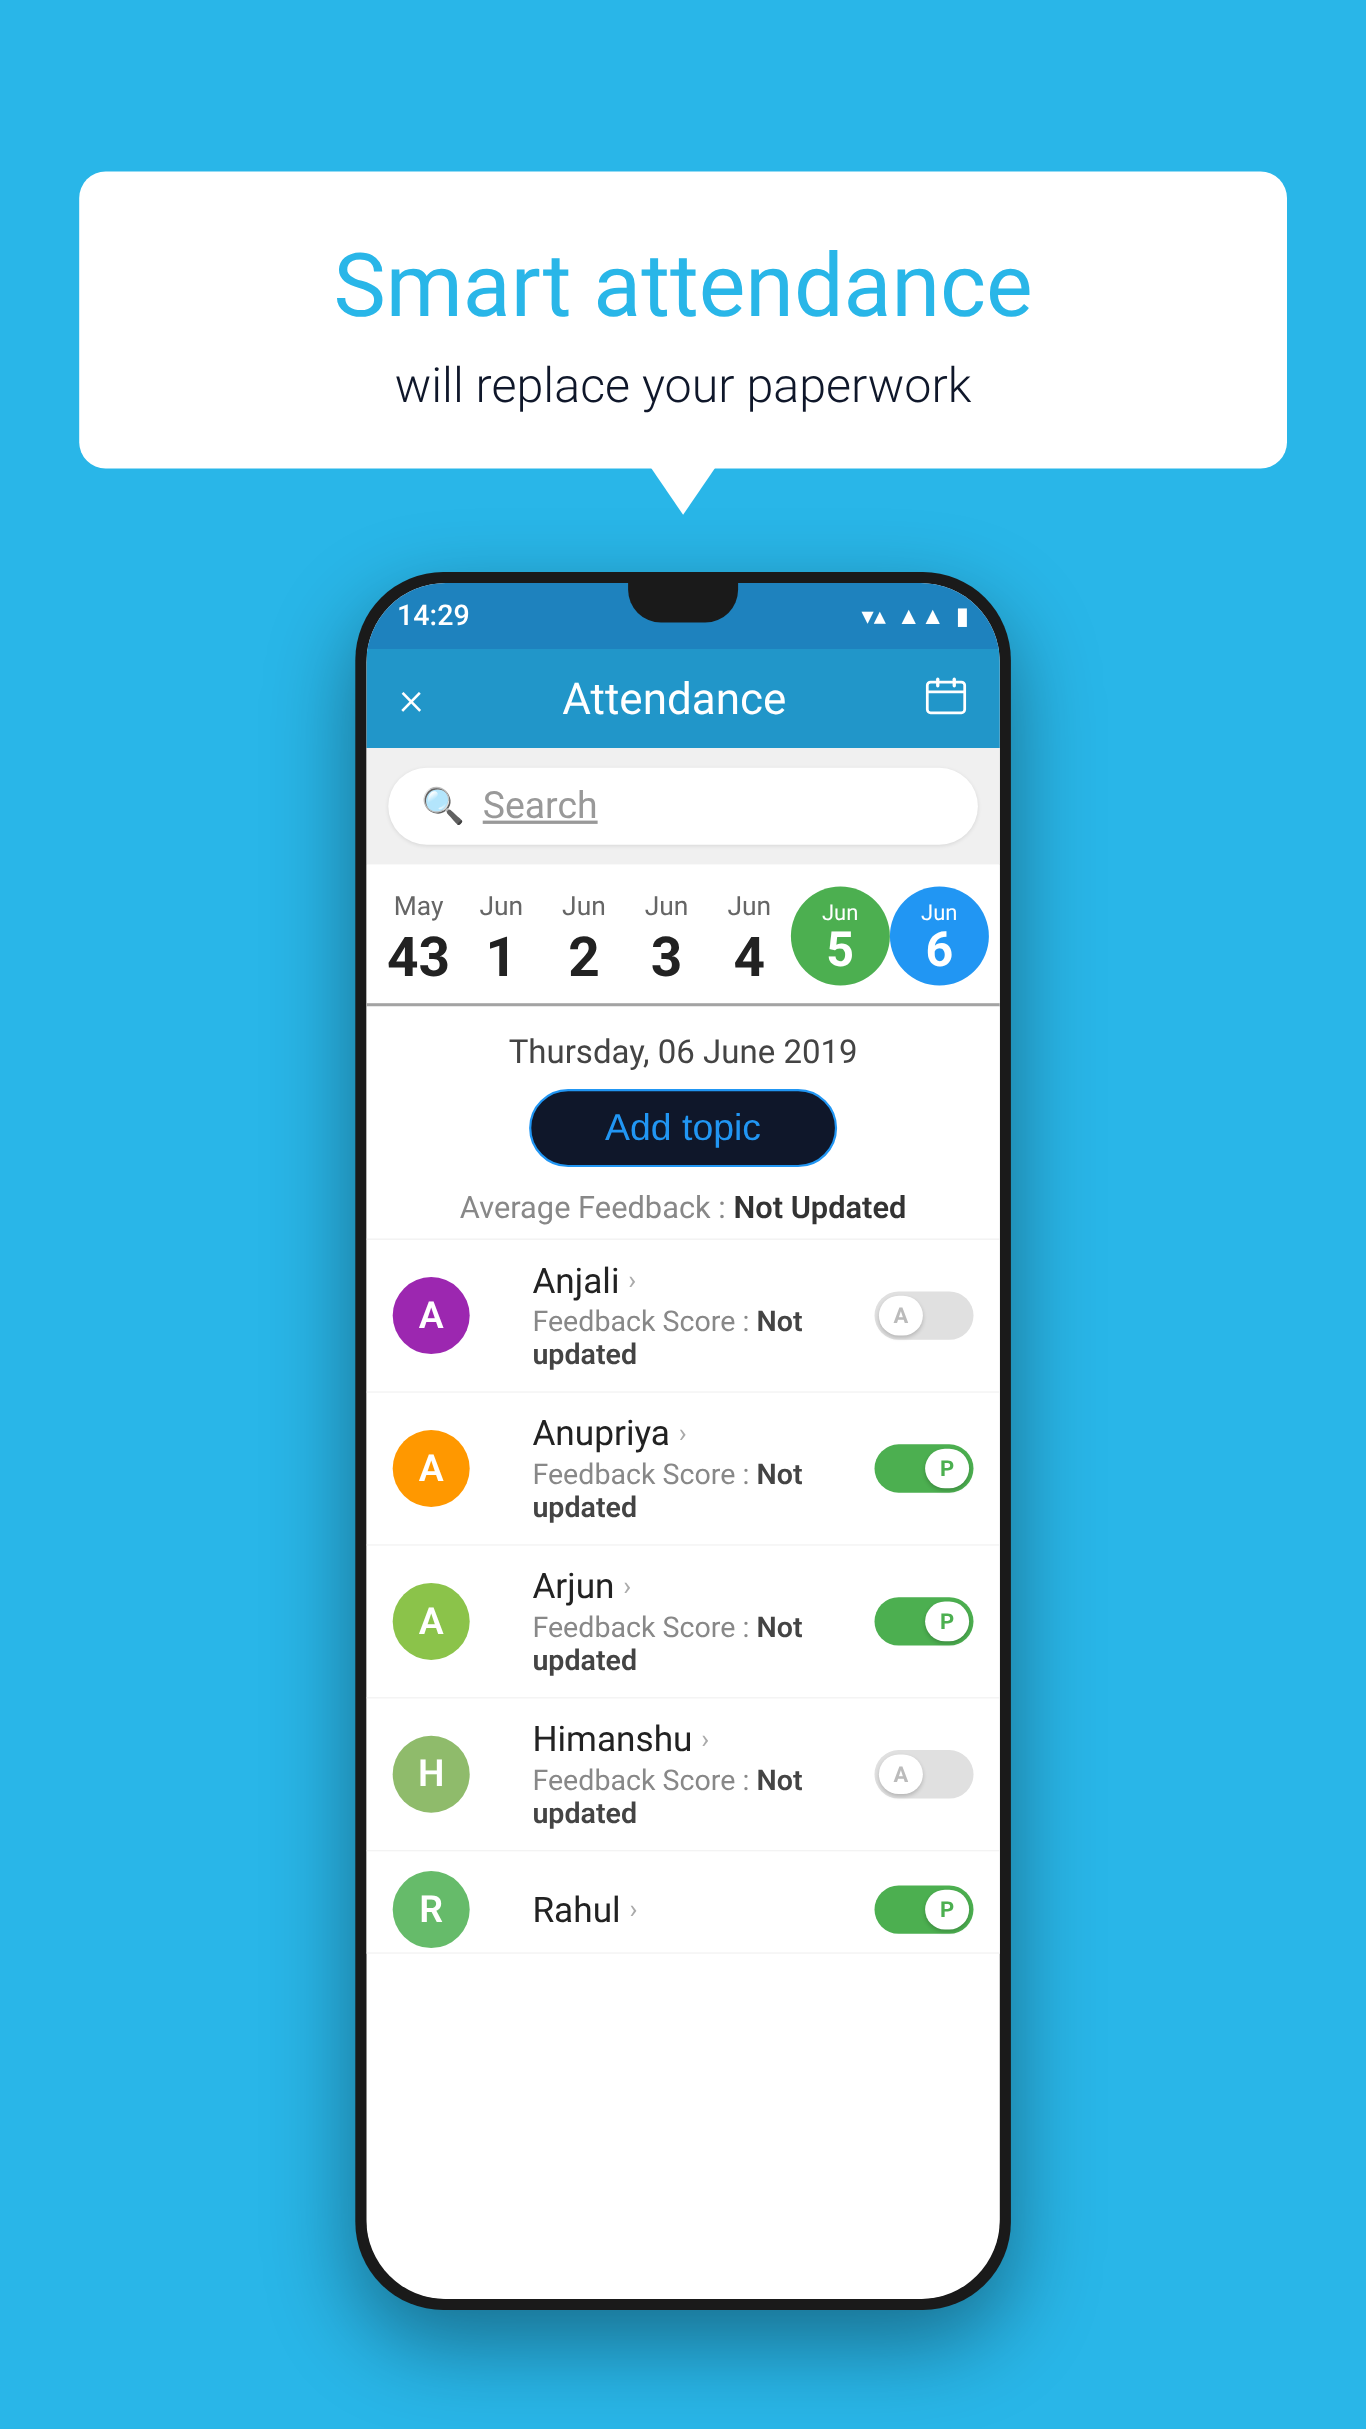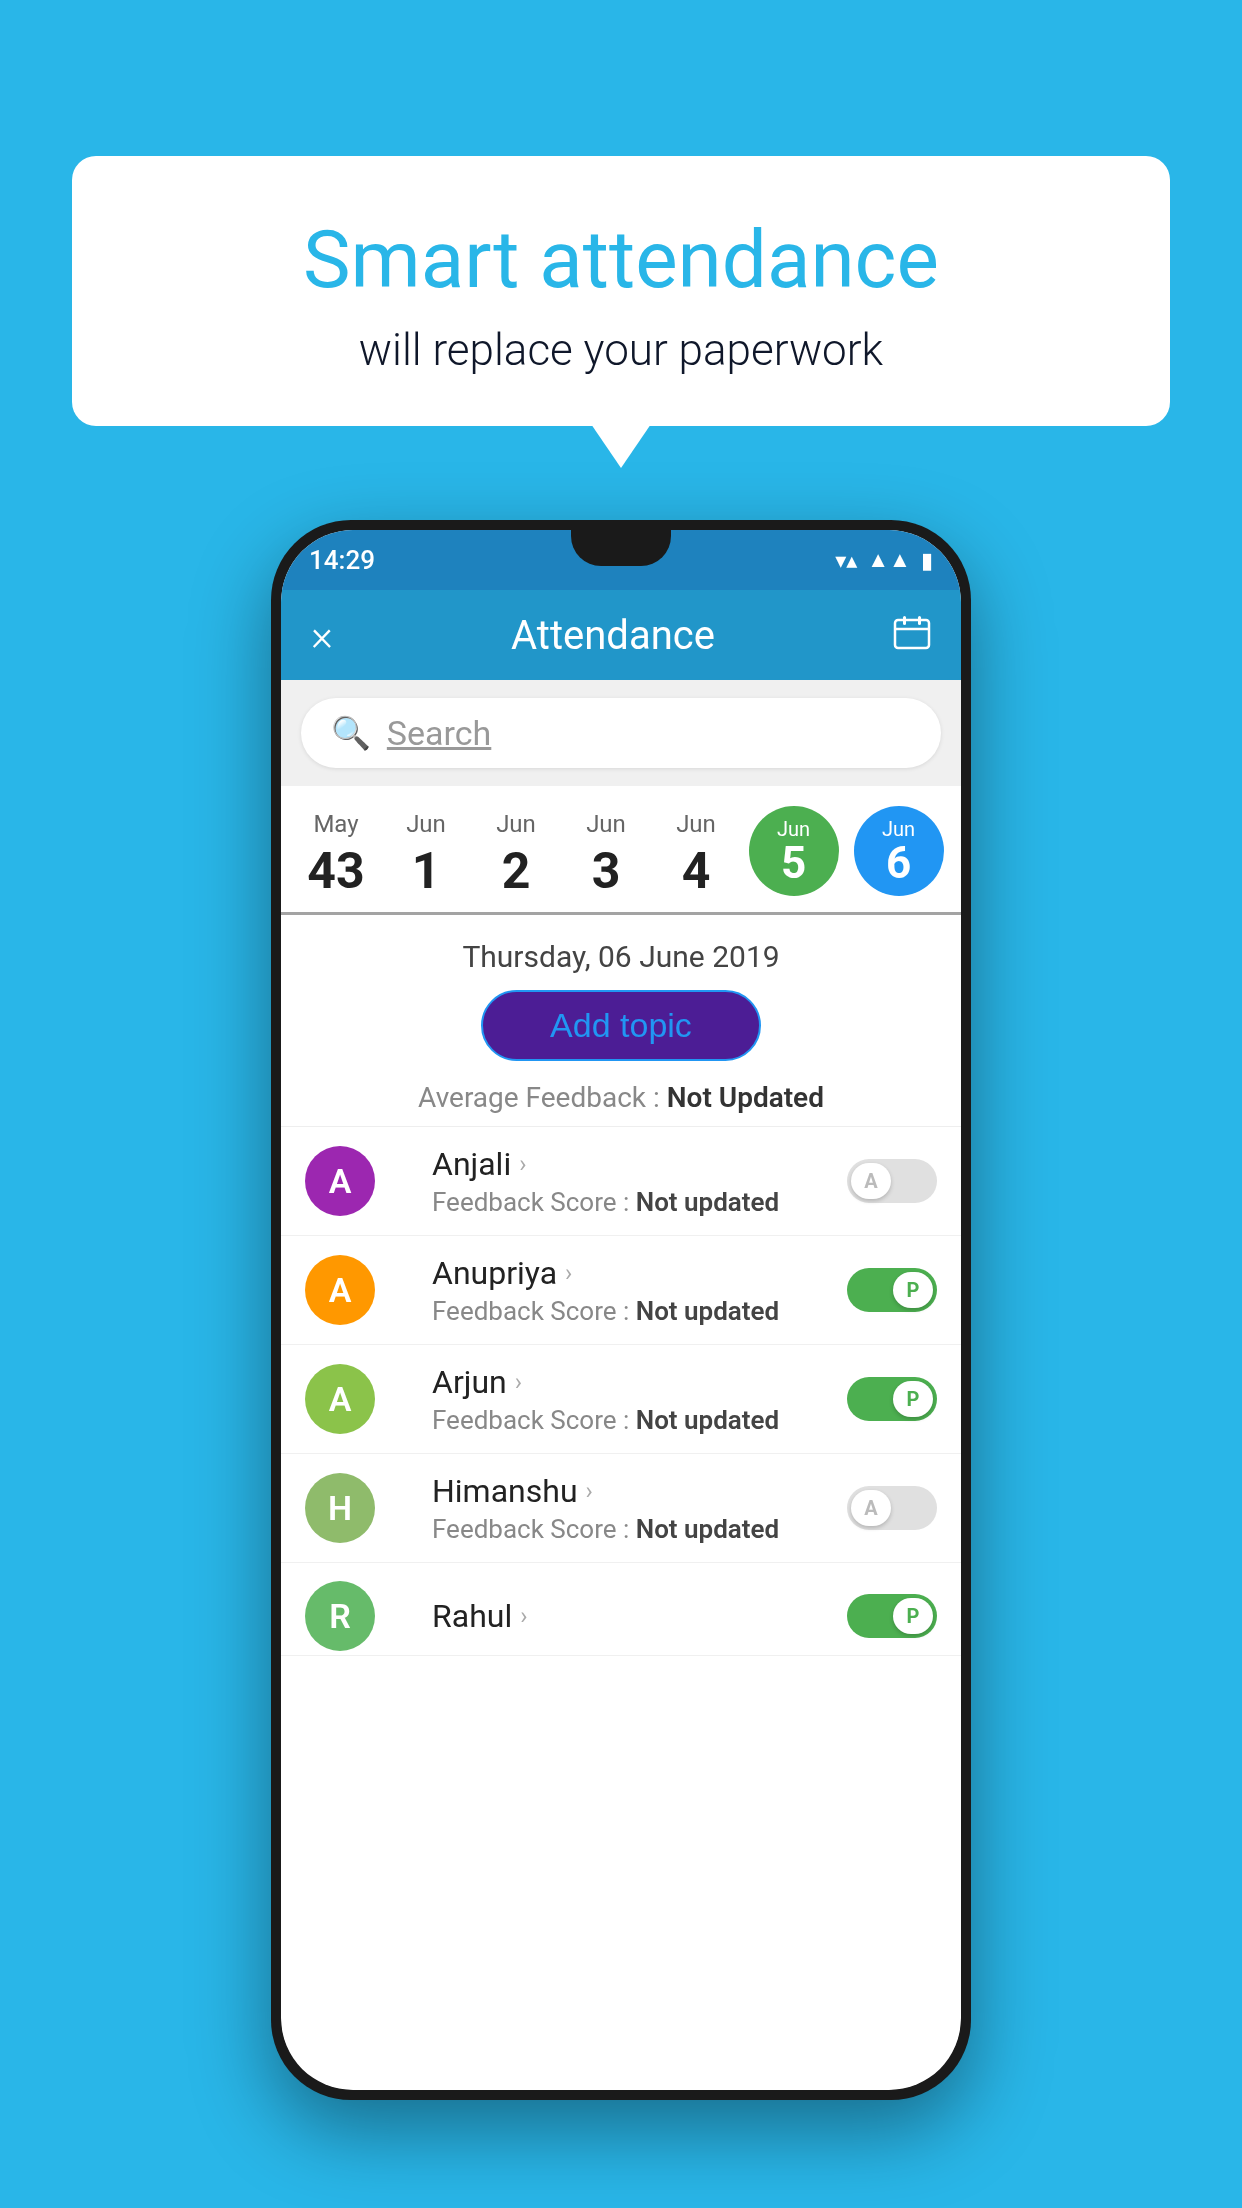--- a/index.html
+++ b/index.html
@@ -55,21 +55,21 @@
       color: #0f172a;
       font-weight: 300;
     }
 
     
     .phone-frame {
       position: absolute;
       top: 520px;
       left: 50%;
       transform: translateX(-50%);
-      width: 700px;
+      width: 596px;
       height: 1580px;
       background: #1a1a1a;
       border-radius: 80px;
       box-shadow: 0 30px 80px rgba(0,0,0,0.4);
       overflow: hidden;
     }
 
     .phone-inner {
       position: absolute;
       top: 10px;
@@ -260,21 +260,21 @@
 
     
     .add-topic-btn {
       display: block;
       margin: 0 auto 20px;
       border: 2px solid #2196F3;
       border-radius: 40px;
       padding: 14px 50px;
       font-size: 34px;
       color: #2196F3;
-      background: #4c1d95;
+      background: #0f172a;
       cursor: pointer;
       width: 280px;
       text-align: center;
     }
 
     .avg-feedback {
       text-align: center;
       font-size: 28px;
       color: #888;
       margin-bottom: 12px;

